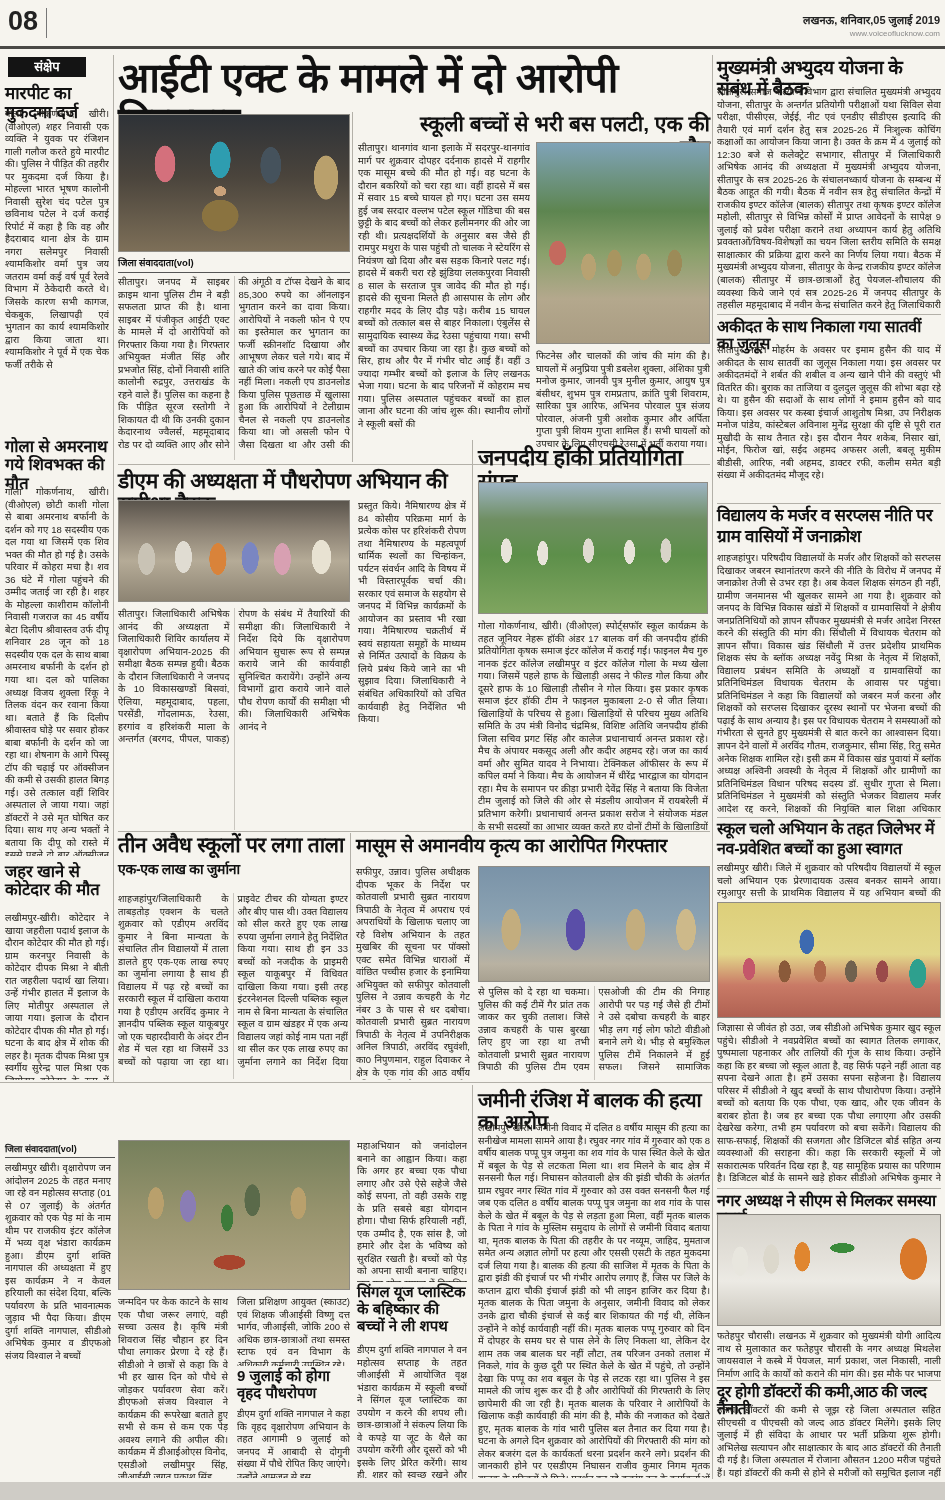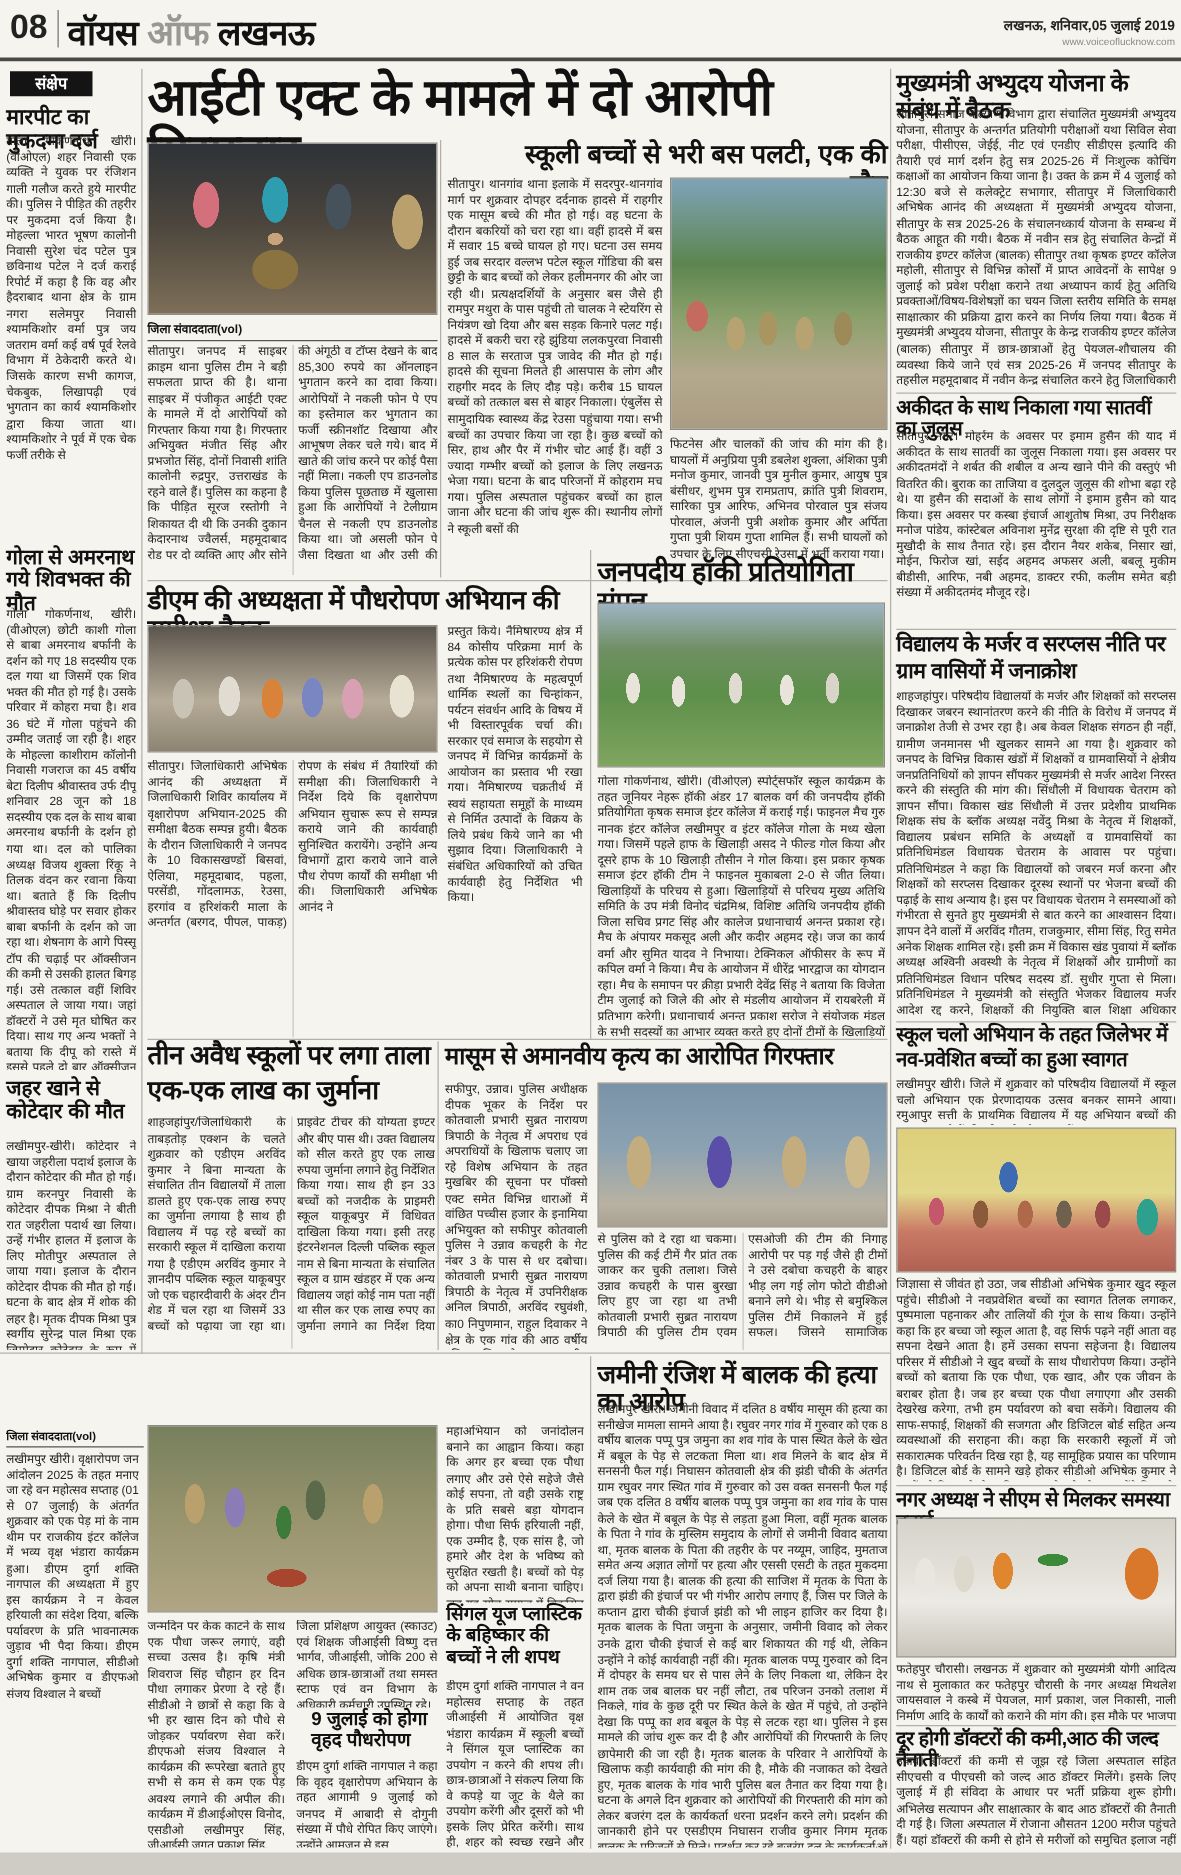--- a/index.html
+++ b/index.html
@@ -81,38 +81,33 @@
     linear-gradient(180deg,#d6d3cb 0%,#e4e1da 40%,#eceae4 60%,#c9c5bb 100%);}
 </style>
 </head>
 <body>
 
 <div id="page">
 
   <div class="abs" style="left:0;top:0;width:945px;height:46px;">
     <span class="abs" style="left:8px;top:6px;font-size:27px;font-weight:800;color:#222;">08</span>
     <span class="abs vrule" style="left:46px;top:8px;height:30px;background:#777;"></span>
-    <span class="abs" style="left:54px;top:6px;font-size:28px;font-weight:800;letter-spacing:-0.5px;">
-      <span class="mast1">वॉयस</span>
-      <span class="mast2">ऑफ</span>
-      <span class="mast3">लखनऊ</span>
-    </span>
     <div class="abs" style="left:760px;top:12px;width:180px;text-align:right;font-size:11px;font-weight:700;color:#222;">लखनऊ, शनिवार,05 जुलाई 2019</div>
     <div class="abs" style="left:760px;top:29px;width:180px;text-align:right;font-size:8px;color:#8a8a8a;">www.voiceoflucknow.com</div>
   </div>
   <div class="abs thick" style="left:0;top:46px;width:945px;height:3px;"></div>
 
   <div class="abs vrule" style="left:113px;top:55px;height:1028px;"></div>
   <div class="abs vrule" style="left:712px;top:55px;height:1424px;"></div>
   <div class="abs vrule" style="left:352px;top:112px;height:350px;"></div>
   <div class="abs vrule" style="left:472px;top:440px;height:392px;"></div>
   <div class="abs vrule" style="left:350px;top:833px;height:247px;"></div>
   <div class="abs vrule" style="left:472px;top:1085px;height:394px;"></div>
 
-  <div class="abs" style="left:8px;top:57px;width:66px;height:20px;background:#141414;color:#fff;font-size:13px;font-weight:700;text-align:center;line-height:20px;">संक्षेप</div>
+  <div class="abs" style="left:8px;top:57px;width:78px;height:20px;background:#141414;color:#fff;font-size:13px;font-weight:700;text-align:center;line-height:20px;">संक्षेप</div>
   <div class="abs brief-hl" style="left:5px;top:84px;width:104px;font-size:17px;">मारपीट का मुकदमा दर्ज</div>
   <div class="abs body" style="left:5px;top:108px;width:104px;height:322px;">गोला गोकर्णनाथ, खीरी। (वीओएल) शहर निवासी एक व्यक्ति ने युवक पर रंजिशन गाली गलौज करते हुये मारपीट की। पुलिस ने पीड़ित की तहरीर पर मुकदमा दर्ज किया है। मोहल्ला भारत भूषण कालोनी निवासी सुरेश चंद पटेल पुत्र छविनाथ पटेल ने दर्ज कराई रिपोर्ट में कहा है कि वह और हैदराबाद थाना क्षेत्र के ग्राम नगरा सलेमपुर निवासी श्यामकिशोर वर्मा पुत्र जय जतराम वर्मा कई वर्ष पूर्व रेलवे विभाग में ठेकेदारी करते थे। जिसके कारण सभी कागज, चेकबुक, लिखापढ़ी एवं भुगतान का कार्य श्यामकिशोर द्वारा किया जाता था। श्यामकिशोर ने पूर्व में एक चेक फर्जी तरीके से</div>
 
   <div class="abs brief-hl" style="left:5px;top:437px;width:104px;">गोला से अमरनाथ गये शिवभक्त की मौत</div>
   <div class="abs body" style="left:5px;top:486px;width:104px;height:370px;">गोला गोकर्णनाथ, खीरी। (वीओएल) छोटी काशी गोला से बाबा अमरनाथ बर्फानी के दर्शन को गए 18 सदस्यीय एक दल गया था जिसमें एक शिव भक्त की मौत हो गई है। उसके परिवार में कोहरा मचा है। शव 36 घंटे में गोला पहुंचने की उम्मीद जताई जा रही है। शहर के मोहल्ला काशीराम कॉलोनी निवासी गजराज का 45 वर्षीय बेटा दिलीप श्रीवास्तव उर्फ दीपू शनिवार 28 जून को 18 सदस्यीय एक दल के साथ बाबा अमरनाथ बर्फानी के दर्शन हो गया था। दल को पालिका अध्यक्ष विजय शुक्ला रिंकू ने तिलक वंदन कर रवाना किया था। बताते हैं कि दिलीप श्रीवास्तव घोड़े पर सवार होकर बाबा बर्फानी के दर्शन को जा रहा था। शेषनाग के आगे पिस्सू टॉप की चढ़ाई पर ऑक्सीजन की कमी से उसकी हालत बिगड़ गई। उसे तत्काल वहीं शिविर अस्पताल ले जाया गया। जहां डॉक्टरों ने उसे मृत घोषित कर दिया। साथ गए अन्य भक्तों ने बताया कि दीपू को रास्ते में इससे पहले दो बार ऑक्सीजन की कमी महसूस हुई थी। दीपू के शव को अनंतनाग जिले के चंदनवाड़ी लाया जा रहा है। जहां पोस्टमार्टम के बाद श्राइन बोर्ड द्वारा शव को गोला भेजा जाएगा।</div>
 
   <div class="abs brief-hl" style="left:5px;top:862px;width:104px;">जहर खाने से कोटेदार की मौत</div>
   <div class="abs body" style="left:5px;top:912px;width:104px;height:168px;">लखीमपुर-खीरी। कोटेदार ने खाया जहरीला पदार्थ इलाज के दौरान कोटेदार की मौत हो गई। ग्राम करनपुर निवासी के कोटेदार दीपक मिश्रा ने बीती रात जहरीला पदार्थ खा लिया। उन्हें गंभीर हालत में इलाज के लिए मोतीपुर अस्पताल ले जाया गया। इलाज के दौरान कोटेदार दीपक की मौत हो गई। घटना के बाद क्षेत्र में शोक की लहर है। मृतक दीपक मिश्रा पुत्र स्वर्गीय सुरेन्द्र पाल मिश्रा एक जिम्मेदार कोटेदार के रूप में जाने जाते थे। घटना के कारणों का फिलहाल पुलिस द्वारा जांच की जा रही है। दीपक का अंतिम संस्कार शुक्रवार को कर दिया गया। पुलिस घटना की जांच कर रही है।</div>
 
   <div class="abs hl" style="left:118px;top:56px;width:592px;font-size:41px;">आईटी एक्ट के मामले में दो आरोपी गिरफ्तार</div>
@@ -132,21 +127,21 @@
   <div class="abs body" style="left:358px;top:500px;width:108px;height:330px;">प्रस्तुत किये। नैमिषारण्य क्षेत्र में 84 कोसीय परिक्रमा मार्ग के प्रत्येक कोस पर हरिशंकरी रोपण तथा नैमिषारण्य के महत्वपूर्ण धार्मिक स्थलों का चिन्हांकन, पर्यटन संवर्धन आदि के विषय में भी विस्तारपूर्वक चर्चा की। सरकार एवं समाज के सहयोग से जनपद में विभिन्न कार्यक्रमों के आयोजन का प्रस्ताव भी रखा गया। नैमिषारण्य चक्रतीर्थ में स्वयं सहायता समूहों के माध्यम से निर्मित उत्पादों के विक्रय के लिये प्रबंध किये जाने का भी सुझाव दिया। जिलाधिकारी ने संबंधित अधिकारियों को उचित कार्यवाही हेतु निर्देशित भी किया।</div>
   <div class="abs body cols2" style="left:118px;top:608px;width:232px;height:222px;">सीतापुर। जिलाधिकारी अभिषेक आनंद की अध्यक्षता में जिलाधिकारी शिविर कार्यालय में वृक्षारोपण अभियान-2025 की समीक्षा बैठक सम्पन्न हुयी। बैठक के दौरान जिलाधिकारी ने जनपद के 10 विकासखण्डों बिसवां, ऐलिया, महमूदाबाद, पहला, परसेंडी, गोंदलामऊ, रेउसा, हरगांव व हरिशंकरी माला के अन्तर्गत (बरगद, पीपल, पाकड़) रोपण के संबंध में तैयारियों की समीक्षा की। जिलाधिकारी ने निर्देश दिये कि वृक्षारोपण अभियान सुचारू रूप से सम्पन्न कराये जाने की कार्यवाही सुनिश्चित करायेंगे। उन्होंने अन्य विभागों द्वारा कराये जाने वाले पौध रोपण कार्यों की समीक्षा भी की। जिलाधिकारी अभिषेक आनंद ने</div>
 
   <div class="abs hl" style="left:478px;top:446px;width:230px;font-size:22px;">जनपदीय हॉकी प्रतियोगिता संपन्न</div>
   <div class="abs photo ph-hockey" style="left:478px;top:482px;width:230px;height:132px;"></div>
   <div class="abs body" style="left:478px;top:620px;width:230px;height:210px;">गोला गोकर्णनाथ, खीरी। (वीओएल) स्पोर्ट्सफॉर स्कूल कार्यक्रम के तहत जूनियर नेहरू हॉकी अंडर 17 बालक वर्ग की जनपदीय हॉकी प्रतियोगिता कृषक समाज इंटर कॉलेज में कराई गई। फाइनल मैच गुरु नानक इंटर कॉलेज लखीमपुर व इंटर कॉलेज गोला के मध्य खेला गया। जिसमें पहले हाफ के खिलाड़ी असद ने फील्ड गोल किया और दूसरे हाफ के 10 खिलाड़ी तौसीन ने गोल किया। इस प्रकार कृषक समाज इंटर हॉकी टीम ने फाइनल मुकाबला 2-0 से जीत लिया। खिलाड़ियों के परिचय से हुआ। खिलाड़ियों से परिचय मुख्य अतिथि समिति के उप मंत्री विनोद चंद्रमिश्र, विशिष्ट अतिथि जनपदीय हॉकी जिला सचिव प्रगट सिंह और कालेज प्रधानाचार्य अनन्त प्रकाश रहे। मैच के अंपायर मकसूद अली और कदीर अहमद रहे। जज का कार्य वर्मा और सुमित यादव ने निभाया। टेक्निकल ऑफीसर के रूप में कपिल वर्मा ने किया। मैच के आयोजन में धीरेंद्र भारद्वाज का योगदान रहा। मैच के समापन पर क्रीड़ा प्रभारी देवेंद्र सिंह ने बताया कि विजेता टीम जुलाई को जिले की ओर से मंडलीय आयोजन में रायबरेली में प्रतिभाग करेगी। प्रधानाचार्य अनन्त प्रकाश सरोज ने संयोजक मंडल के सभी सदस्यों का आभार व्यक्त करते हुए दोनों टीमों के खिलाड़ियों को बधाई देते हुए भविष्य की शुभकामनाएं दी।</div>
 
   <div class="abs hrule" style="left:118px;top:831px;width:592px;"></div>
 
   <div class="abs hl" style="left:118px;top:834px;width:230px;font-size:21px;">तीन अवैध स्कूलों पर लगा ताला</div>
-  <div class="abs hl" style="left:118px;top:862px;width:230px;font-size:21px;">एक-एक लाख का जुर्माना</div>
+  <div class="abs hl" style="left:118px;top:862px;width:230px;font-size:14px;">एक-एक लाख का जुर्माना</div>
   <div class="abs body cols2" style="left:118px;top:893px;width:230px;height:186px;">शाहजहांपुर/जिलाधिकारी के ताबड़तोड़ एक्शन के चलते शुक्रवार को एडीएम अरविंद कुमार ने बिना मान्यता के संचालित तीन विद्यालयों में ताला डालते हुए एक-एक लाख रुपए का जुर्माना लगाया है साथ ही विद्यालय में पढ़ रहे बच्चों का सरकारी स्कूल में दाखिला कराया गया है एडीएम अरविंद कुमार ने ज्ञानदीप पब्लिक स्कूल याकूबपुर जो एक चहारदीवारी के अंदर टीन शेड में चल रहा था जिसमें 33 बच्चों को पढ़ाया जा रहा था। प्राइवेट टीचर की योग्यता इण्टर और बीए पास थी। उक्त विद्यालय को सील करते हुए एक लाख रुपया जुर्माना लगाने हेतु निर्देशित किया गया। साथ ही इन 33 बच्चों को नजदीक के प्राइमरी स्कूल याकूबपुर में विधिवत दाखिला किया गया। इसी तरह इंटरनेशनल दिल्ली पब्लिक स्कूल नाम से बिना मान्यता के संचालित स्कूल व ग्राम खंडहर में एक अन्य विद्यालय जहां कोई नाम पता नहीं था सील कर एक लाख रुपए का जुर्माना लगाने का निर्देश दिया गया। है तथा वहां के 41 स्कूल के बच्चों को नजदीक सरकारी विद्यालय संबीलियन में दाखिल कराया गया। दाखिल होने वाले सभी बच्चों का तिलक कर नाश्ता कराया गया। साथ मिड डे मील भोजन कराने और सकुशल घर वापिस भेजने को खण्ड शिक्षा अधिकारी और अन्य विद्यालय अध्यापक को निर्देश दिया गया इस दौरान बीएसए, खण्ड शिक्षा अधिकारी अन्य अध्यापक मौजूद रहे।</div>
 
   <div class="abs hl" style="left:356px;top:836px;width:354px;font-size:19px;">मासूम से अमानवीय कृत्य का आरोपित गिरफ्तार</div>
   <div class="abs photo ph-pocso" style="left:478px;top:866px;width:232px;height:116px;"></div>
   <div class="abs body" style="left:356px;top:866px;width:114px;height:214px;">सफीपुर, उन्नाव। पुलिस अधीक्षक दीपक भूकर के निर्देश पर कोतवाली प्रभारी सुब्रत नारायण त्रिपाठी के नेतृत्व में अपराध एवं अपराधियों के खिलाफ चलाए जा रहे विशेष अभियान के तहत मुखबिर की सूचना पर पॉक्सो एक्ट समेत विभिन्न धाराओं में वांछित पच्चीस हजार के इनामिया अभियुक्त को सफीपुर कोतवाली पुलिस ने उन्नाव कचहरी के गेट नंबर 3 के पास से धर दबोचा। कोतवाली प्रभारी सुब्रत नारायण त्रिपाठी के नेतृत्व में उपनिरीक्षक अनिल त्रिपाठी, अरविंद रघुवंशी, का0 निपुणमान, राहुल दिवाकर ने क्षेत्र के एक गांव की आठ वर्षीय दलित बालिका के साथ अमानवीय कृत्य करने वाला मुख्य आरोपी पच्चीस हजार के इनामिया नौशाद को गिरफ्तार किया। आरोपी एक सप्ताह</div>
   <div class="abs body cols2" style="left:478px;top:986px;width:232px;height:94px;">से पुलिस को दे रहा था चकमा। पुलिस की कई टीमें गैर प्रांत तक जाकर कर चुकी तलाश। जिसे उन्नाव कचहरी के पास बुरखा लिए हुए जा रहा था तभी कोतवाली प्रभारी सुब्रत नारायण त्रिपाठी की पुलिस टीम एवम एसओजी की टीम की निगाह आरोपी पर पड़ गई जैसे ही टीमों ने उसे दबोचा कचहरी के बाहर भीड़ लग गई लोग फोटो वीडीओ बनाने लगे थे। भीड़ से बमुश्किल पुलिस टीमें निकालने में हुई सफल। जिसने सामाजिक वातावरण खराब कर किया था। जिससे गांव में काफी तनाव भी व्याप्त था शांति व्यवस्था बनाए रखने के लिए सुरक्षा के दृष्टि कोण से भारी सुरक्षा बल गय दंगा नियंत्रण वाहन के लगाया गया है।</div>
 
   <div class="abs hl" style="left:717px;top:58px;width:224px;font-size:19px;">मुख्यमंत्री अभ्युदय योजना के संबंध में बैठक</div>
   <div class="abs body" style="left:717px;top:86px;width:224px;height:224px;">सीतापुर। समाज कल्याण विभाग द्वारा संचालित मुख्यमंत्री अभ्युदय योजना, सीतापुर के अन्तर्गत प्रतियोगी परीक्षाओं यथा सिविल सेवा परीक्षा, पीसीएस, जेईई, नीट एवं एनडीए सीडीएस इत्यादि की तैयारी एवं मार्ग दर्शन हेतु सत्र 2025-26 में निःशुल्क कोचिंग कक्षाओं का आयोजन किया जाना है। उक्त के क्रम में 4 जुलाई को 12:30 बजे से कलेक्ट्रेट सभागार, सीतापुर में जिलाधिकारी अभिषेक आनंद की अध्यक्षता में मुख्यमंत्री अभ्युदय योजना, सीतापुर के सत्र 2025-26 के संचालनध्कार्य योजना के सम्बन्ध में बैठक आहूत की गयी। बैठक में नवीन सत्र हेतु संचालित केन्द्रों में राजकीय इण्टर कॉलेज (बालक) सीतापुर तथा कृषक इण्टर कॉलेज महोली, सीतापुर से विभिन्न कोर्सों में प्राप्त आवेदनों के सापेक्ष 9 जुलाई को प्रवेश परीक्षा कराने तथा अध्यापन कार्य हेतु अतिथि प्रवक्ताओं/विषय-विशेषज्ञों का चयन जिला स्तरीय समिति के समक्ष साक्षात्कार की प्रक्रिया द्वारा करने का निर्णय लिया गया। बैठक में मुख्यमंत्री अभ्युदय योजना, सीतापुर के केन्द्र राजकीय इण्टर कॉलेज (बालक) सीतापुर में छात्र-छात्राओं हेतु पेयजल-शौचालय की व्यवस्था किये जाने एवं सत्र 2025-26 में जनपद सीतापुर के तहसील महमूदाबाद में नवीन केन्द्र संचालित करने हेतु जिलाधिकारी द्वारा निर्देशित किया। शैक्षिक सत्र 2025-26 में छात्र-छात्राओं हेतु जनपद सीतापुर के अधिकारियों द्वारा व्याख्यान-मोटीवेशनल सेशन लिये जावेंगे। बैठक के दौरान मुख्य विकास अधिकारी निधि बंसल, जिला समाज कल्याण अधिकारी मोती लाल, जिला विद्यालय निरीक्षक राजेन्द्र सिंह सहित संबंधित अधिकारी उपस्थित रहे।</div>
   <div class="abs hrule" style="left:717px;top:314px;width:224px;"></div>
@@ -175,21 +170,21 @@
   <div class="abs hl" style="left:717px;top:1384px;width:224px;font-size:15.5px;">दूर होगी डॉक्टरों की कमी,आठ की जल्द तैनाती</div>
   <div class="abs body" style="left:717px;top:1404px;width:224px;height:74px;">उन्नाव। डॉक्टरों की कमी से जूझ रहे जिला अस्पताल सहित सीएचसी व पीएचसी को जल्द आठ डॉक्टर मिलेंगे। इसके लिए जुलाई में ही संविदा के आधार पर भर्ती प्रक्रिया शुरू होगी। अभिलेख सत्यापन और साक्षात्कार के बाद आठ डॉक्टरों की तैनाती दी गई है। जिला अस्पताल में रोजाना औसतन 1200 मरीज पहुंचते हैं। यहां डॉक्टरों की कमी से होने से मरीजों को समुचित इलाज नहीं मिल पाता है। इसके अलावा ओपीडी में अधिक भीड़ होने से कई बार मरीजों को मायूस होकर लौटना भी पड़ता है।</div>
 
   <div class="abs hrule" style="left:0;top:1082px;width:712px;"></div>
 
   <div class="abs cap" style="left:5px;top:1142px;width:110px;border-bottom:1px solid #555;padding-bottom:2px;font-size:9px;">जिला संवाददाता(vol)</div>
   <div class="abs body" style="left:5px;top:1162px;width:106px;height:316px;">लखीमपुर खीरी। वृक्षारोपण जन आंदोलन 2025 के तहत मनाए जा रहे वन महोत्सव सप्ताह (01 से 07 जुलाई) के अंतर्गत शुक्रवार को एक पेड़ मां के नाम थीम पर राजकीय इंटर कॉलेज में भव्य वृक्ष भंडारा कार्यक्रम हुआ। डीएम दुर्गा शक्ति नागपाल की अध्यक्षता में हुए इस कार्यक्रम ने न केवल हरियाली का संदेश दिया, बल्कि पर्यावरण के प्रति भावनात्मक जुड़ाव भी पैदा किया। डीएम दुर्गा शक्ति नागपाल, सीडीओ अभिषेक कुमार व डीएफओ संजय विश्वाल ने बच्चों</div>
   <div class="abs photo ph-plant" style="left:118px;top:1140px;width:232px;height:150px;"></div>
   <div class="abs body" style="left:118px;top:1296px;width:110px;height:182px;">जन्मदिन पर केक काटने के साथ एक पौधा जरूर लगाएं, वही सच्चा उत्सव है। कृषि मंत्री शिवराज सिंह चौहान हर दिन पौधा लगाकर प्रेरणा दे रहे हैं। सीडीओ ने छात्रों से कहा कि वे भी हर खास दिन को पौधे से जोड़कर पर्यावरण सेवा करें। डीएफओ संजय विश्वाल ने कार्यक्रम की रूपरेखा बताते हुए सभी से कम से कम एक पेड़ अवश्य लगाने की अपील की। कार्यक्रम में डीआईओएस विनोद, एसडीओ लखीमपुर सिंह, जीआईसी जगत प्रकाश सिंह,</div>
   <div class="abs body" style="left:237px;top:1296px;width:113px;height:70px;">जिला प्रशिक्षण आयुक्त (स्काउट) एवं शिक्षक जीआईसी विष्णु दत्त भार्गव, जीआईसी, जोकि 200 से अधिक छात्र-छात्राओं तथा समस्त स्टाफ एवं वन विभाग के अधिकारी कर्मचारी उपस्थित रहे।</div>
-  <div class="abs subhl" style="left:237px;top:1368px;width:113px;font-size:15px;margin-left:12px;">9 जुलाई को होगा वृहद पौधरोपण</div>
+  <div class="abs subhl" style="left:237px;top:1368px;width:113px;font-size:15px;">9 जुलाई को होगा वृहद पौधरोपण</div>
   <div class="abs body" style="left:237px;top:1408px;width:113px;height:70px;">डीएम दुर्गा शक्ति नागपाल ने कहा कि वृहद वृक्षारोपण अभियान के तहत आगामी 9 जुलाई को जनपद में आबादी से दोगुनी संख्या में पौधे रोपित किए जाएंगे। उन्होंने आमजन से इस</div>
   <div class="abs body" style="left:357px;top:1140px;width:110px;height:142px;">महाअभियान को जनांदोलन बनाने का आह्वान किया। कहा कि अगर हर बच्चा एक पौधा लगाए और उसे ऐसे सहेजे जैसे कोई सपना, तो वही उसके राष्ट्र के प्रति सबसे बड़ा योगदान होगा। पौधा सिर्फ हरियाली नहीं, एक उम्मीद है, एक सांस है, जो हमारे और देश के भविष्य को सुरक्षित रखती है। बच्चों को पेड़ को अपना साथी बनाना चाहिए। जब यह सोच समाज में विकसित होगी, तभी पर्यावरण रक्षा एक जन आंदोलन का रूप ले सकेगी।</div>
   <div class="abs subhl" style="left:357px;top:1284px;width:110px;font-size:15px;">सिंगल यूज प्लास्टिक के बहिष्कार की बच्चों ने ली शपथ</div>
   <div class="abs body" style="left:357px;top:1344px;width:110px;height:134px;">डीएम दुर्गा शक्ति नागपाल ने वन महोत्सव सप्ताह के तहत जीआईसी में आयोजित वृक्ष भंडारा कार्यक्रम में स्कूली बच्चों ने सिंगल यूज प्लास्टिक का उपयोग न करने की शपथ ली। छात्र-छात्राओं ने संकल्प लिया कि वे कपड़े या जूट के थैले का उपयोग करेंगी और दूसरों को भी इसके लिए प्रेरित करेंगी। साथ ही, शहर को स्वच्छ रखने और पर्यावरण को बचाने में सक्रिय भागीदारी निभाने का भी वादा किया।</div>
 
   <div class="abs hl" style="left:478px;top:1090px;width:232px;font-size:20px;">जमीनी रंजिश में बालक की हत्या का आरोप</div>
   <div class="abs body" style="left:478px;top:1122px;width:232px;height:356px;">लखीमपुर खीरी। जमीनी विवाद में दलित 8 वर्षीय मासूम की हत्या का सनीखेज मामला सामने आया है। रघुवर नगर गांव में गुरुवार को एक 8 वर्षीय बालक पप्पू पुत्र जमुना का शव गांव के पास स्थित केले के खेत में बबूल के पेड़ से लटकता मिला था। शव मिलने के बाद क्षेत्र में सनसनी फैल गई। निघासन कोतवाली क्षेत्र की झंडी चौकी के अंतर्गत ग्राम रघुवर नगर स्थित गांव में गुरुवार को उस वक्त सनसनी फैल गई जब एक दलित 8 वर्षीय बालक पप्पू पुत्र जमुना का शव गांव के पास केले के खेत में बबूल के पेड़ से लड़ता हुआ मिला, वहीं मृतक बालक के पिता ने गांव के मुस्लिम समुदाय के लोगों से जमीनी विवाद बताया था, मृतक बालक के पिता की तहरीर के पर नय्यूम, जाहिद, मुमताज समेत अन्य अज्ञात लोगों पर हत्या और एससी एसटी के तहत मुकदमा दर्ज लिया गया है। बालक की हत्या की साजिश में मृतक के पिता के द्वारा झंडी की इंचार्ज पर भी गंभीर आरोप लगाए हैं, जिस पर जिले के कप्तान द्वारा चौकी इंचार्ज झंडी को भी लाइन हाजिर कर दिया है। मृतक बालक के पिता जमुना के अनुसार, जमीनी विवाद को लेकर उनके द्वारा चौकी इंचार्ज से कई बार शिकायत की गई थी, लेकिन उन्होंने ने कोई कार्यवाही नहीं की। मृतक बालक पप्पू गुरुवार को दिन में दोपहर के समय घर से पास लेने के लिए निकला था, लेकिन देर शाम तक जब बालक घर नहीं लौटा, तब परिजन उनको तलाश में निकले, गांव के कुछ दूरी पर स्थित केले के खेत में पहुंचे, तो उन्होंने देखा कि पप्पू का शव बबूल के पेड़ से लटक रहा था। पुलिस ने इस मामले की जांच शुरू कर दी है और आरोपियों की गिरफ्तारी के लिए छापेमारी की जा रही है। मृतक बालक के परिवार ने आरोपियों के खिलाफ कड़ी कार्यवाही की मांग की है, मौके की नजाकत को देखते हुए, मृतक बालक के गांव भारी पुलिस बल तैनात कर दिया गया है। घटना के अगले दिन शुक्रवार को आरोपियों की गिरफ्तारी की मांग को लेकर बजरंग दल के कार्यकर्ता धरना प्रदर्शन करने लगे। प्रदर्शन की जानकारी होने पर एसडीएम निघासन राजीव कुमार निगम मृतक बालक के परिजनों से मिले। प्रदर्शन कर रहे बजरंग दल के कार्यकर्ताओं कार्यवाही का आश्वासन दिया। परिजनों ने बताया कि दूसरे समुदाय के लोगों से जमीनी रंजिश को लेकर विवाद चल रहा था, न तो लेखपाल ने सुनवाई की न तो पुलिस ने कोई कार्यवाही की। बदला लेने के लिए बच्चे को मौत के घाट उतार दिया। एसडीएम निघासन राजीव कुमार निगम ने बताया क्षेत्रीय लेखपाल को हटा दिया गया है।</div>
 
   <div class="abs" style="left:0;top:1482px;width:945px;height:18px;background:#cfccc6;"></div>
 

